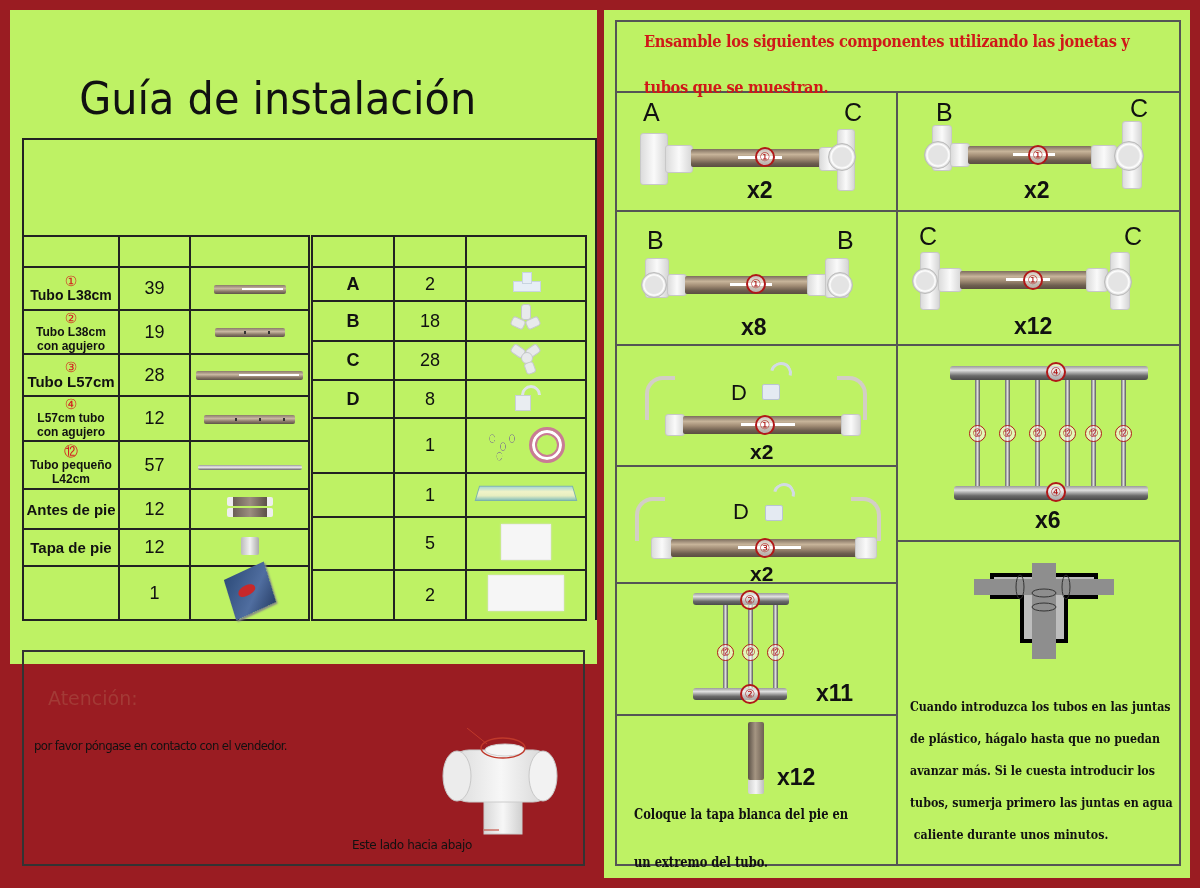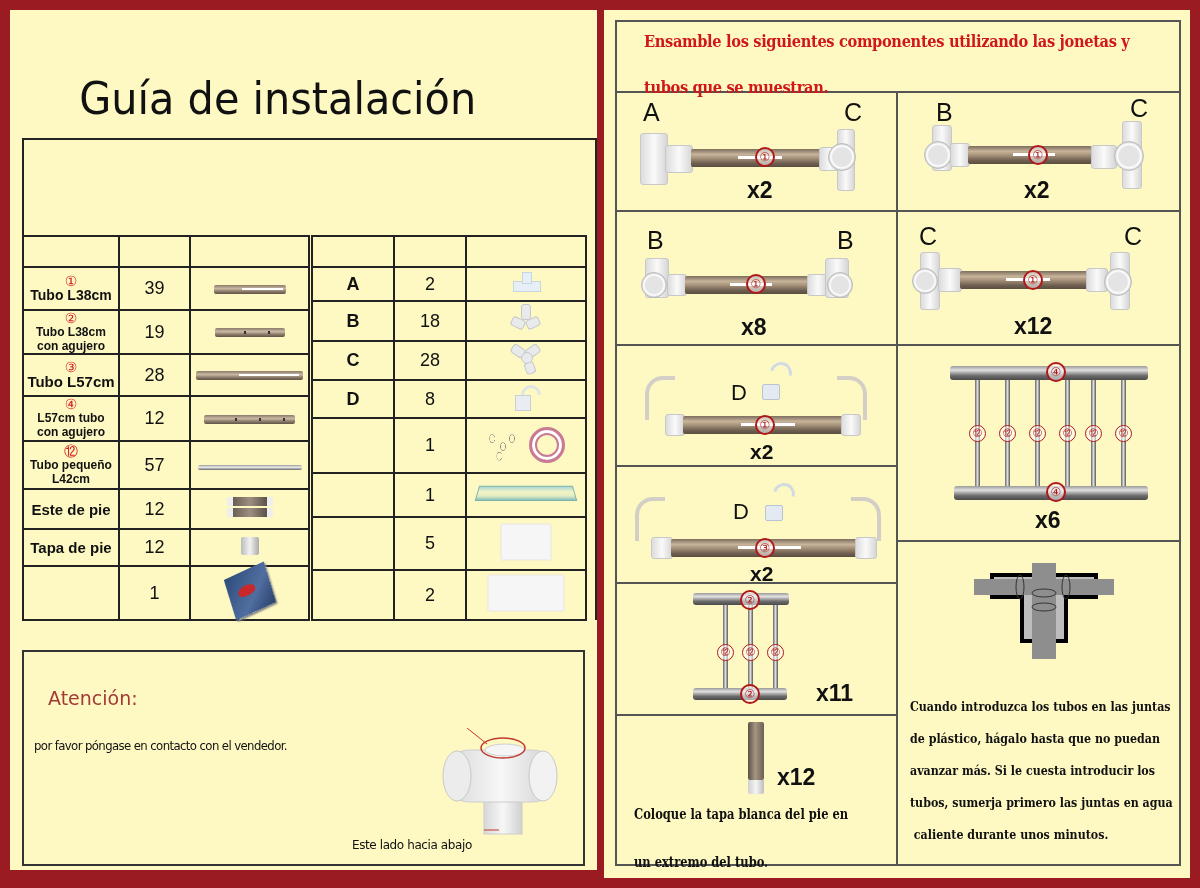--- a/index.html
+++ b/index.html
@@ -1,19 +1,19 @@
 <!DOCTYPE html>
 <html><head>
 <meta charset="utf-8">
 <style>
   * { box-sizing: border-box; margin: 0; padding: 0; }
   html, body { width: 1200px; height: 888px; overflow: hidden; }
   body { background: #9a1c22; position: relative; font-family: "Liberation Sans", sans-serif; }
-  .panel { position: absolute; background: #fef9c3; }
-  #left-panel { left: 10px; top: 10px; width: 587px; height: 860px; }
+  .panel { position: absolute; background: #bef264; }
+  #left-panel { left: 10px; top: 10px; width: 587px; height: 654px; }
   #right-panel { left: 604px; top: 10px; width: 586px; height: 868px; }
   .abs { position: absolute; }
 
   
   .main-title { left: 0; top: 62px; width: 587px; text-align: center; font-family: "DejaVu Sans", sans-serif; font-size: 45px; color: #111; letter-spacing: 0px; padding-left: 0px; }
   .main-title span { display: inline-block; transform: translateX(-26px) scaleX(0.92); }
   .table-box { left: 12px; top: 128px; width: 575px; height: 482px; border: 2px solid #222; border-bottom: none; }
   .table-caption { left: 12px; top: 128px; width: 575px; height: 97px; border-bottom: 2px solid #222; padding: 14px 0 0 14px; font-family: "DejaVu Sans", sans-serif; font-size: 24px; line-height: 38px; color: #111; }
   .table-caption .l2 { padding-left: 6px; }
 
@@ -123,21 +123,21 @@
       <td class="name-cell small"><span class="num-red">④</span><span>L57cm tubo</span><br><span>con agujero</span></td>
       <td class="qty">12</td>
       <td><span class="tube holes" style="width:91px"></span></td>
     </tr>
     <tr style="height:48px">
       <td class="name-cell small"><span class="num-red">⑫</span><span>Tubo pequeño</span><br><span>L42cm</span></td>
       <td class="qty">57</td>
       <td><span class="thin-tube"></span></td>
     </tr>
     <tr style="height:40px">
-      <td class="name-cell big">Este de pie</td>
+      <td class="name-cell big">Antes de pie</td>
       <td class="qty">12</td>
       <td><span class="foot-tubes"><i></i><i></i></span></td>
     </tr>
     <tr style="height:37px">
       <td class="name-cell big">Tapa de pie</td>
       <td class="qty">12</td>
       <td><span class="foot-cap"></span></td>
     </tr>
     <tr style="height:54px">
       <td class="name-cell"></td>

